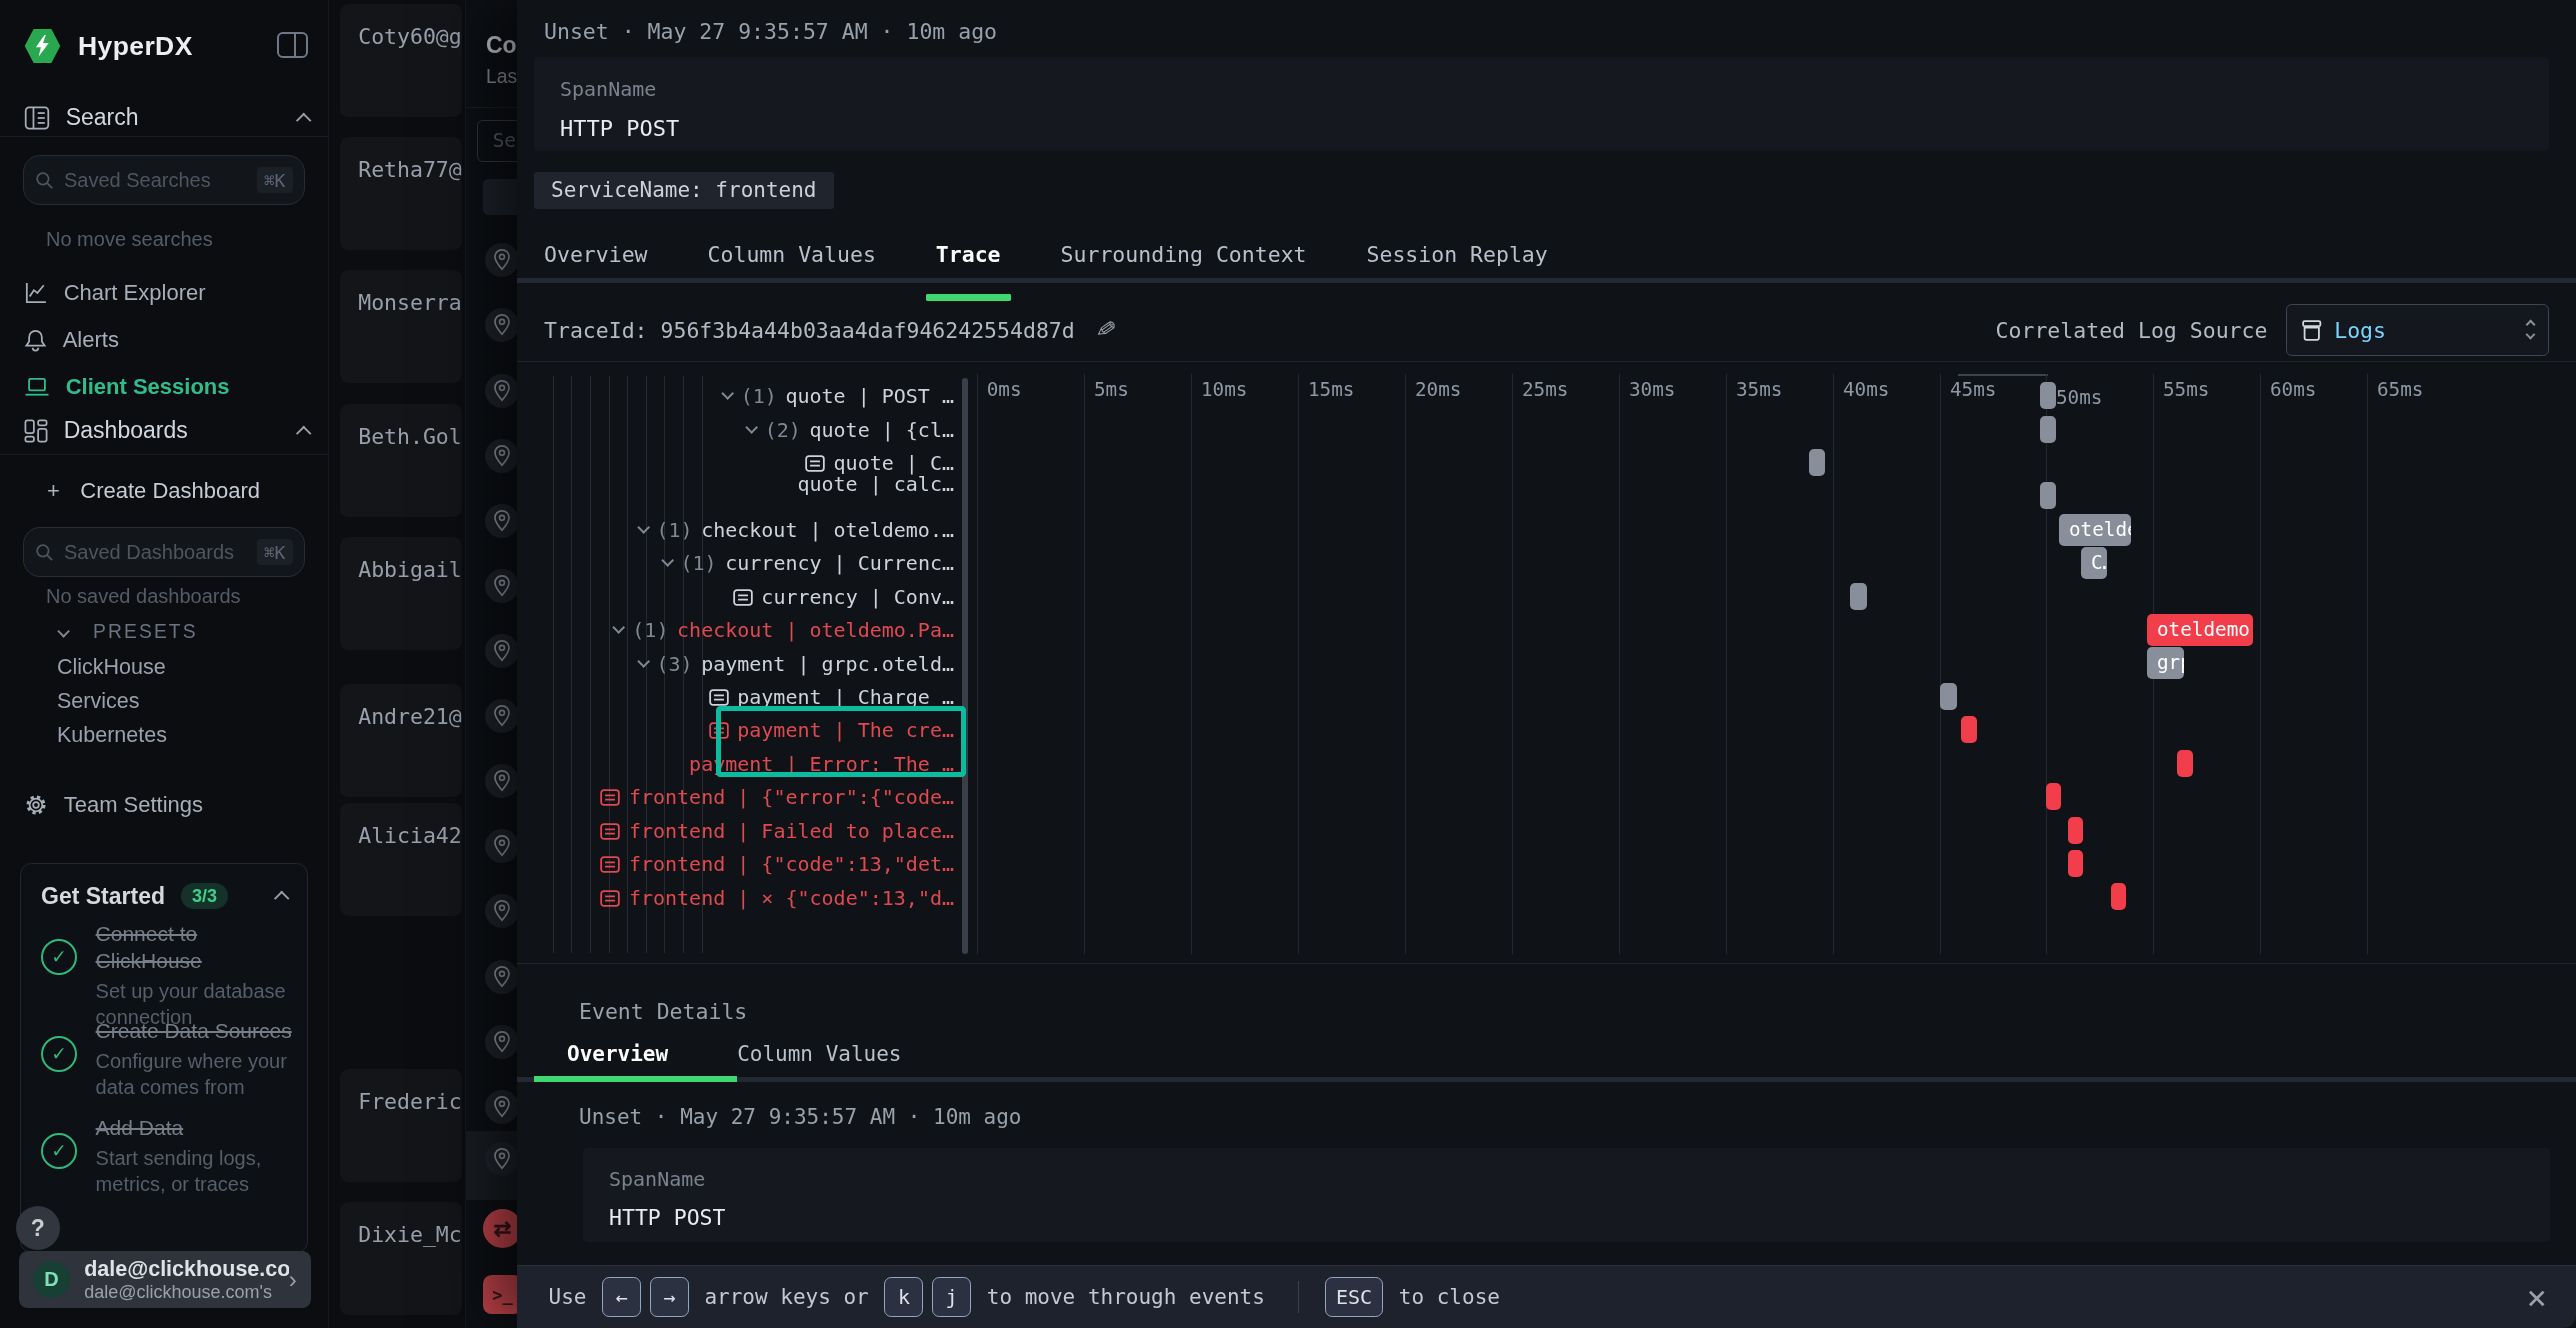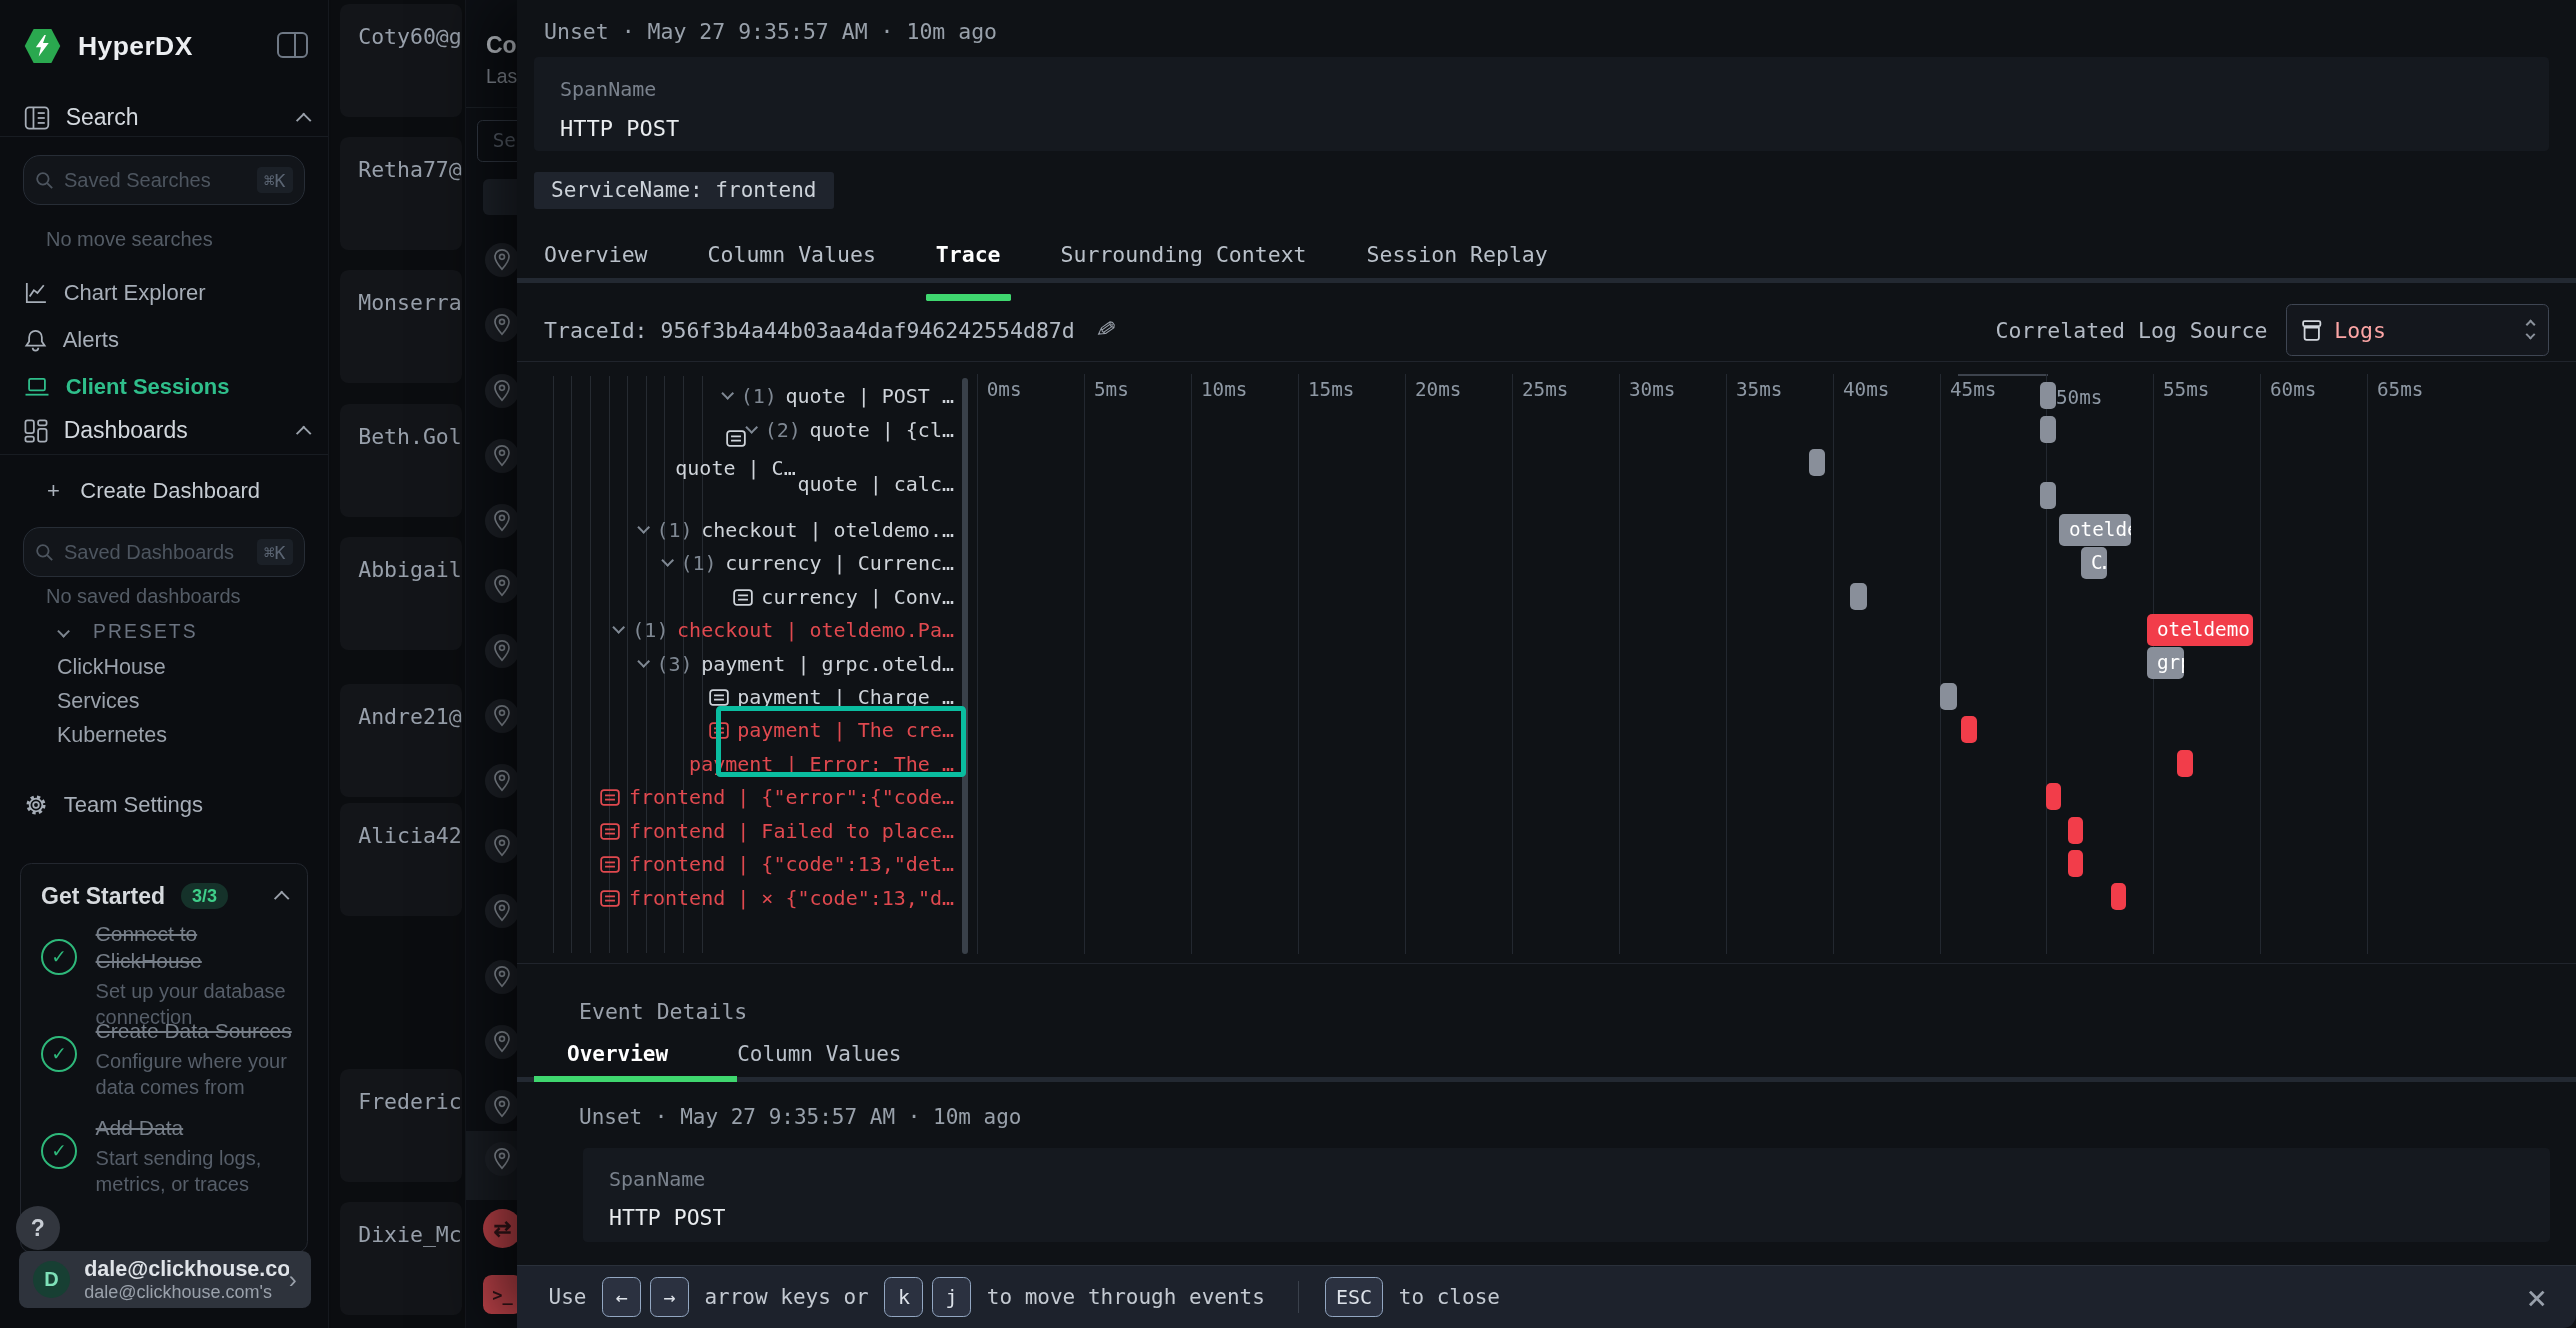--- a/index.html
+++ b/index.html
@@ -104,21 +104,21 @@
   .mtab.active::after { content:""; position:absolute; left:-10px; right:-10px; bottom:-18.6px; height:6.4px;
     background:#3fd76f; border-radius:1.4px; z-index:2; }
 
   #tid-row { position:absolute; left:27px; right:27px; top:303px; height:54px; display:flex; align-items:center; }
   #trace-id { font-size:21.5px; color:#b3bac4; }
   #pencil { margin-left:21.5px; font-size:24px; color:#9aa1ab; transform:scaleX(-1) rotate(-10deg); cursor:pointer; }
   #cls-group { margin-left:auto; display:flex; align-items:center; gap:18.6px; }
   #cls-label { font-size:21.5px; color:#b3bac4; }
   #log-select { width:263px; height:52px; border:1.4px solid #3f4653; border-radius:5.7px; background:#14171d;
     display:flex; align-items:center; padding:0 14.3px; cursor:pointer; }
-  #log-select .val { font-size:21.5px; color:#fca5a5; margin-left:11.4px; }
+  #log-select .val { font-size:21.5px; color:#7dd3fc; margin-left:11.4px; }
   #sel-carets { margin-left:auto; display:flex; flex-direction:column; gap:2.9px; }
   .caret-u { width:7.2px; height:7.2px; border-left:2.1px solid #8a919b; border-top:2.1px solid #8a919b; transform:rotate(45deg); }
   .caret-d { width:7.2px; height:7.2px; border-left:2.1px solid #8a919b; border-bottom:2.1px solid #8a919b; transform:rotate(-45deg); }
   .wide-div { position:absolute; left:0; right:0; height:1.4px; background:#20242c; }
 
   
   #waterfall { position:absolute; left:0; right:0; top:365px; height:598px; }
   .guide { position:absolute; top:11.4px; bottom:10px; width:1.4px; background:#262b32; }
   .trow { position:absolute; left:0; width:447px; height:34px; display:flex; align-items:center;
     justify-content:flex-end; gap:8.6px; padding-right:10px; font-family:"DejaVu Sans Mono",monospace;
@@ -516,21 +516,21 @@
           <div class="trow light" style="top: 14.3px;">
             <span class="tchev"></span>
             <span class="cnt">(1)</span>
             <span class="txt">quote | POST …</span>
           </div>
           <div class="trow light" style="top: 48px;">
             <span class="tchev"></span>
             <span class="cnt">(2)</span>
             <span class="txt">quote | {cl…</span>
           </div>
-          <div class="trow light" style="top: 81px; flex-direction: column;">
+          <div class="trow light" style="top: 81px;">
             <span>
               <svg class="doc-ic" width="20" height="17" viewBox="0 0 28 24">
                 <rect x="1.5" y="1.5" width="25" height="21" rx="4" fill="none" stroke="currentColor" stroke-width="2.5"></rect>
                 <line x1="7" y1="9" x2="21" y2="9" stroke="currentColor" stroke-width="2.5"></line>
                 <line x1="7" y1="15" x2="21" y2="15" stroke="currentColor" stroke-width="2.5"></line>
               </svg>
             </span>
             <span class="txt">quote | C…</span>
           </div>
           <div class="trow light" style="top: 102px; text-align: right;">

